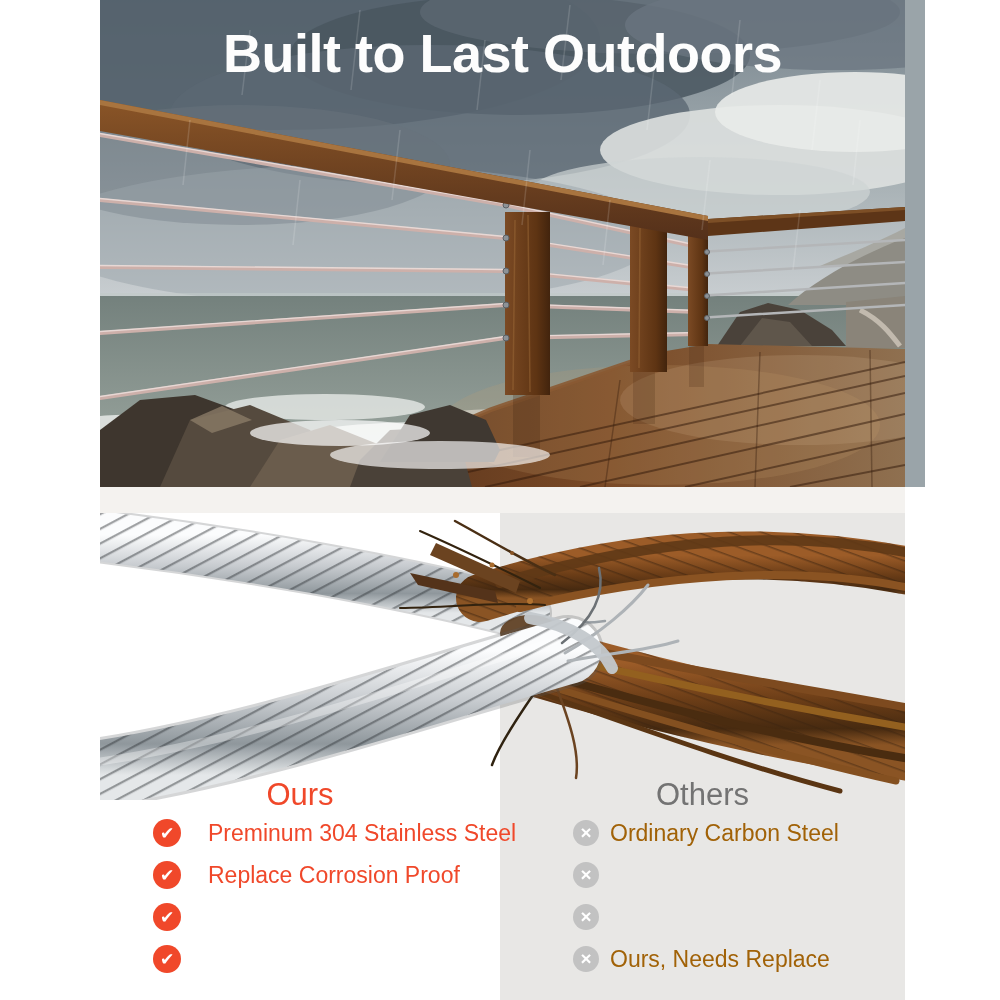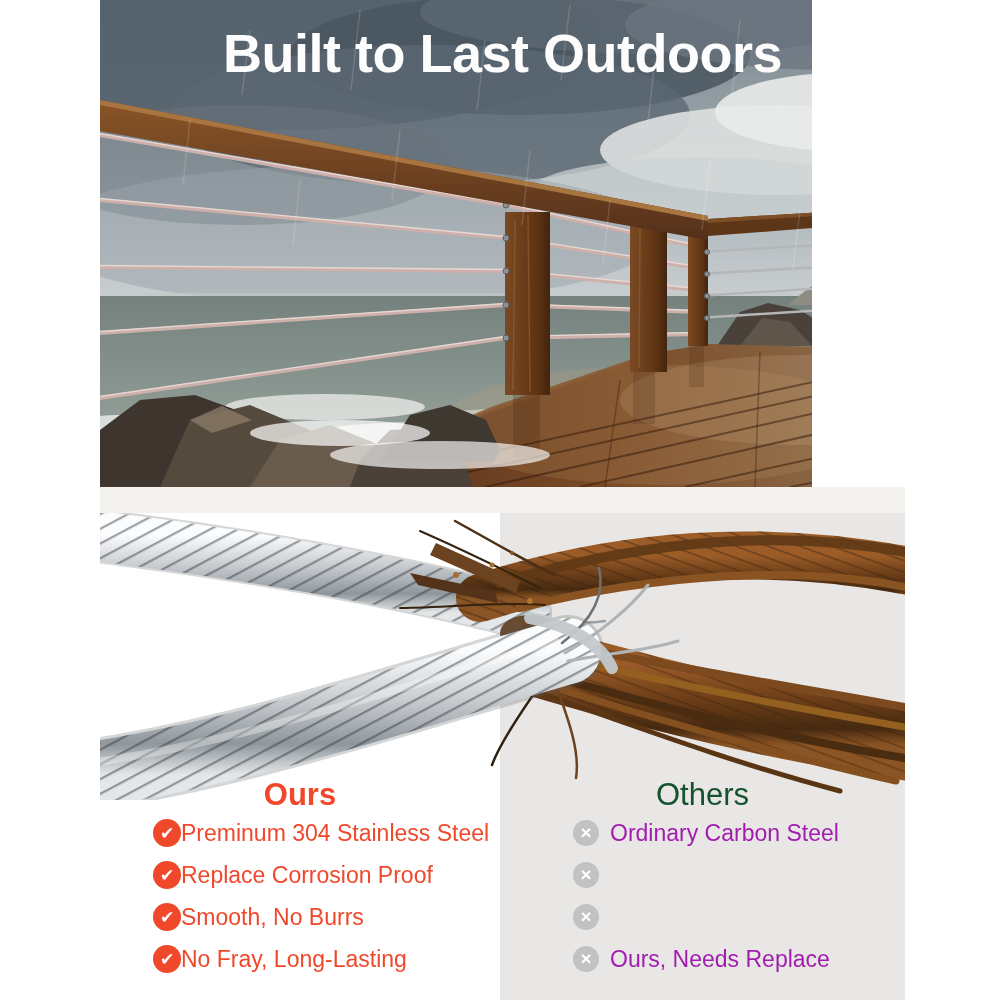--- a/index.html
+++ b/index.html
@@ -1,45 +1,45 @@
 <!DOCTYPE html>
 <html><head>
 <meta charset="utf-8">
 <style>
   html,body{margin:0;padding:0;background:#ffffff;}
   .page{position:relative;width:1000px;height:1000px;background:#ffffff;overflow:hidden;
         font-family:"Liberation Sans","DejaVu Sans",sans-serif;}
   
-  .hero{position:absolute;left:100px;top:0;width:712px;height:487px;overflow:hidden;background:#9aa4a9;}
+  .hero{position:absolute;left:100px;top:0;width:825px;height:487px;overflow:hidden;background:#9aa4a9;}
   .hero svg{display:block;}
   .hero-title{position:absolute;left:0;top:22px;width:805px;text-align:center;
       font-size:54px;font-weight:800;letter-spacing:-.5px;color:#fdfdfd;}
   .divider-strip{position:absolute;left:100px;top:487px;width:805px;height:26px;background:#f4f2ef;}
   
   .gray-panel{position:absolute;left:500px;top:513px;width:405px;height:487px;background:#e8e7e5;}
   
   .cable-scene{position:absolute;left:100px;top:513px;width:805px;height:287px;}
   
   .col{position:absolute;top:778px;height:222px;}
   .ours-col{left:100px;width:400px;}
   .others-col{left:500px;width:405px;}
   .col-heading{text-align:center;font-size:31px;line-height:34px;}
-  .ours-heading{color:#f0482a;font-weight:700;}
-  .others-heading{color:#14532d;font-weight:500;}
+  .ours-heading{color:#f0482a;font-weight:400;}
+  .others-heading{color:#737373;font-weight:500;}
   .rows{margin-top:7px;display:flex;flex-direction:column;gap:14px;}
   .row{display:flex;align-items:center;height:28px;}
   .ours-col .row{padding-left:53px;}
   .others-col .row{padding-left:73px;}
   .icon{display:inline-flex;align-items:center;justify-content:center;border-radius:50%;
         color:#fff;flex:0 0 auto;}
   .icon.check{width:28px;height:28px;background:#f0482a;font-size:17px;font-weight:700;}
   .icon.cross{width:26px;height:26px;background:#c2c2c2;font-size:19px;font-weight:700;}
   .label{font-size:23px;font-weight:500;white-space:nowrap;}
-  .ours-col .label{color:#f0482a;margin-left:0;}
-  .others-col .label{color:#a21caf;margin-left:11px;}
+  .ours-col .label{color:#f0482a;margin-left:27px;}
+  .others-col .label{color:#a16207;margin-left:11px;}
 </style>
 </head>
 <body>
 
 <div class="page">
 
   <div class="hero">
     <svg width="805" height="487" viewBox="0 0 805 487">
       <defs>
         <linearGradient id="skyG" x1="0" y1="0" x2="0" y2="1">
@@ -293,25 +293,23 @@
       <div class="row">
         <span class="icon check">✔</span>
         <span class="label">Preminum 304 Stainless Steel</span>
       </div>
       <div class="row">
         <span class="icon check">✔</span>
         <span class="label">Replace Corrosion Proof</span>
       </div>
       <div class="row">
         <span class="icon check">✔</span>
-        <span class="label">Smooth, No Burrs</span>
       </div>
       <div class="row">
         <span class="icon check">✔</span>
-        <span class="label">No Fray, Long-Lasting</span>
       </div>
     </div>
   </div>
 
   <div class="col others-col">
     <div class="col-heading others-heading">Others</div>
     <div class="rows">
       <div class="row">
         <span class="icon cross">×</span>
         <span class="label">Ordinary Carbon Steel</span>

